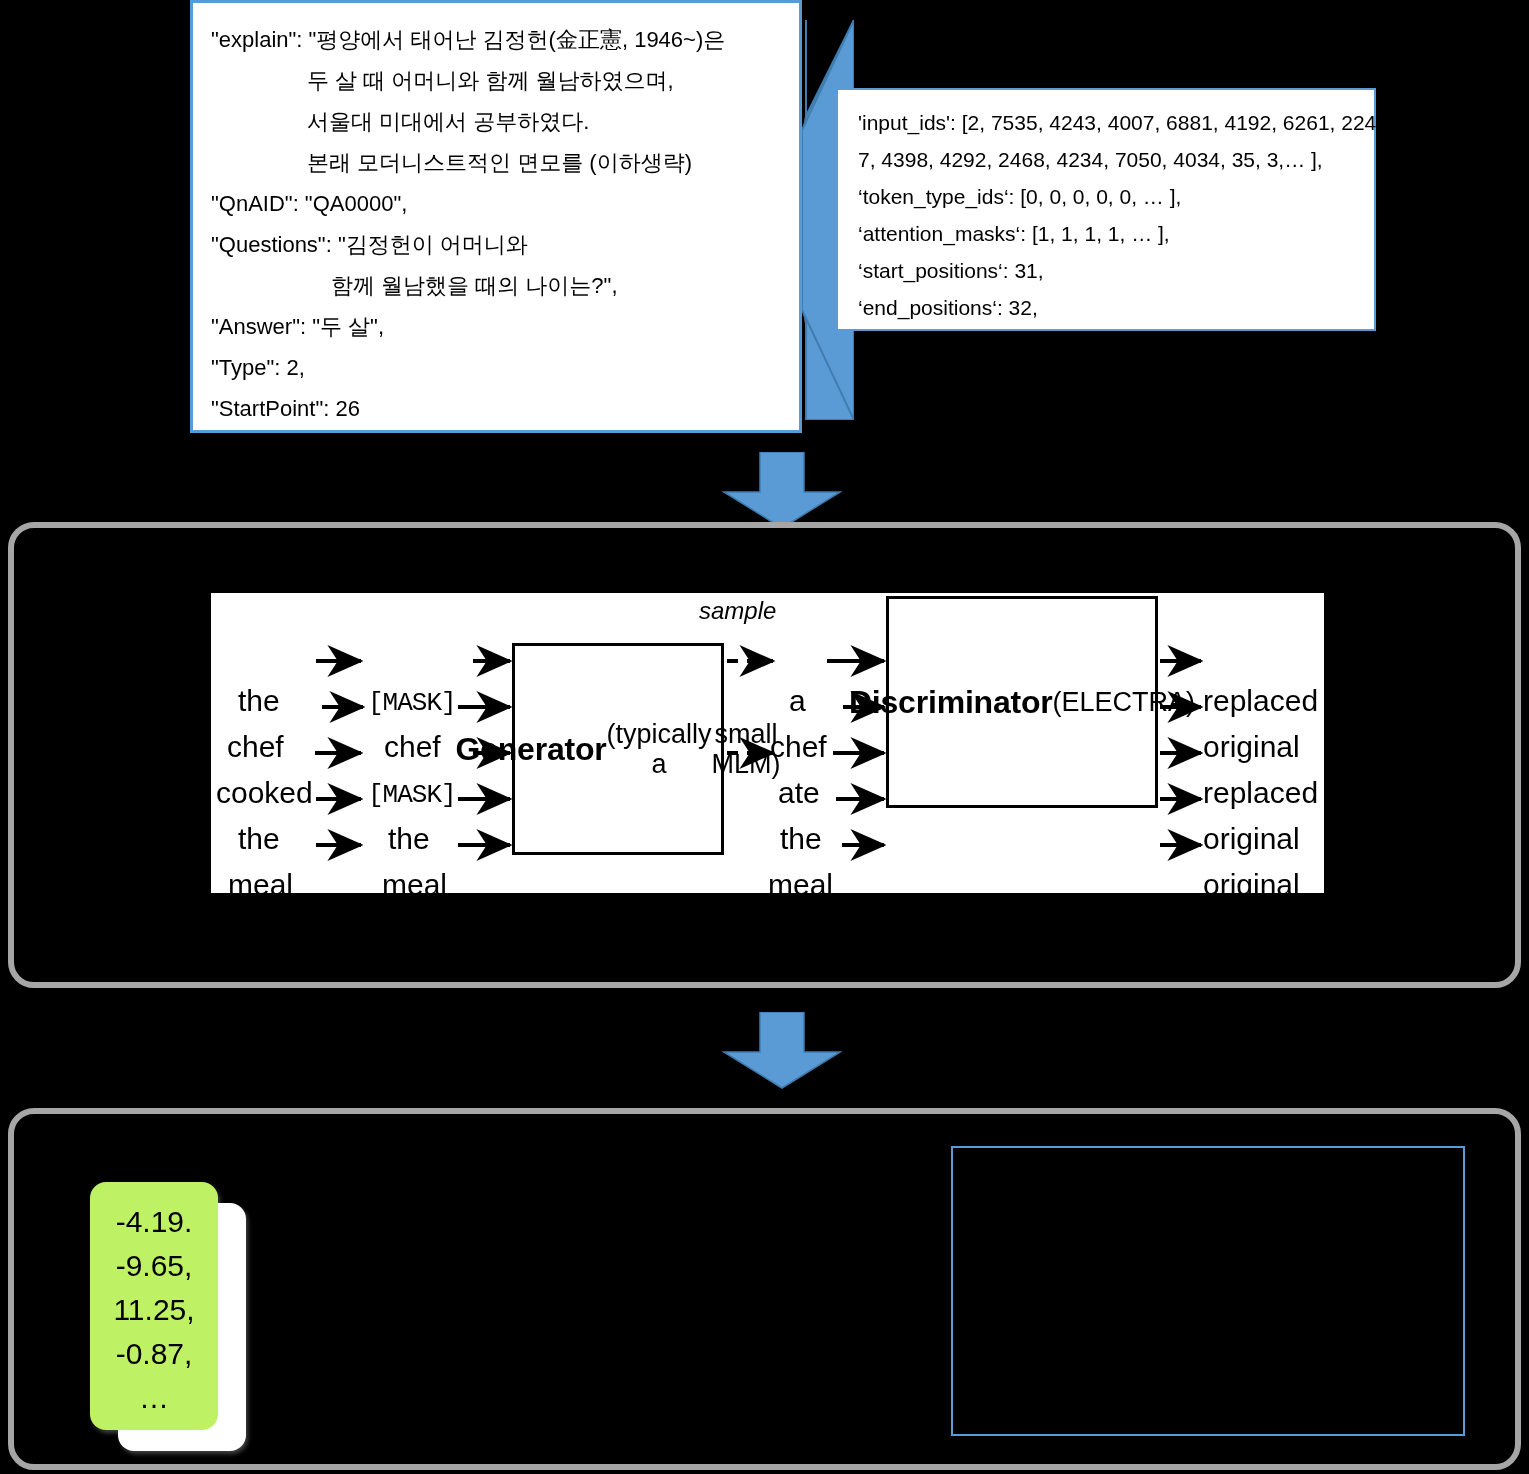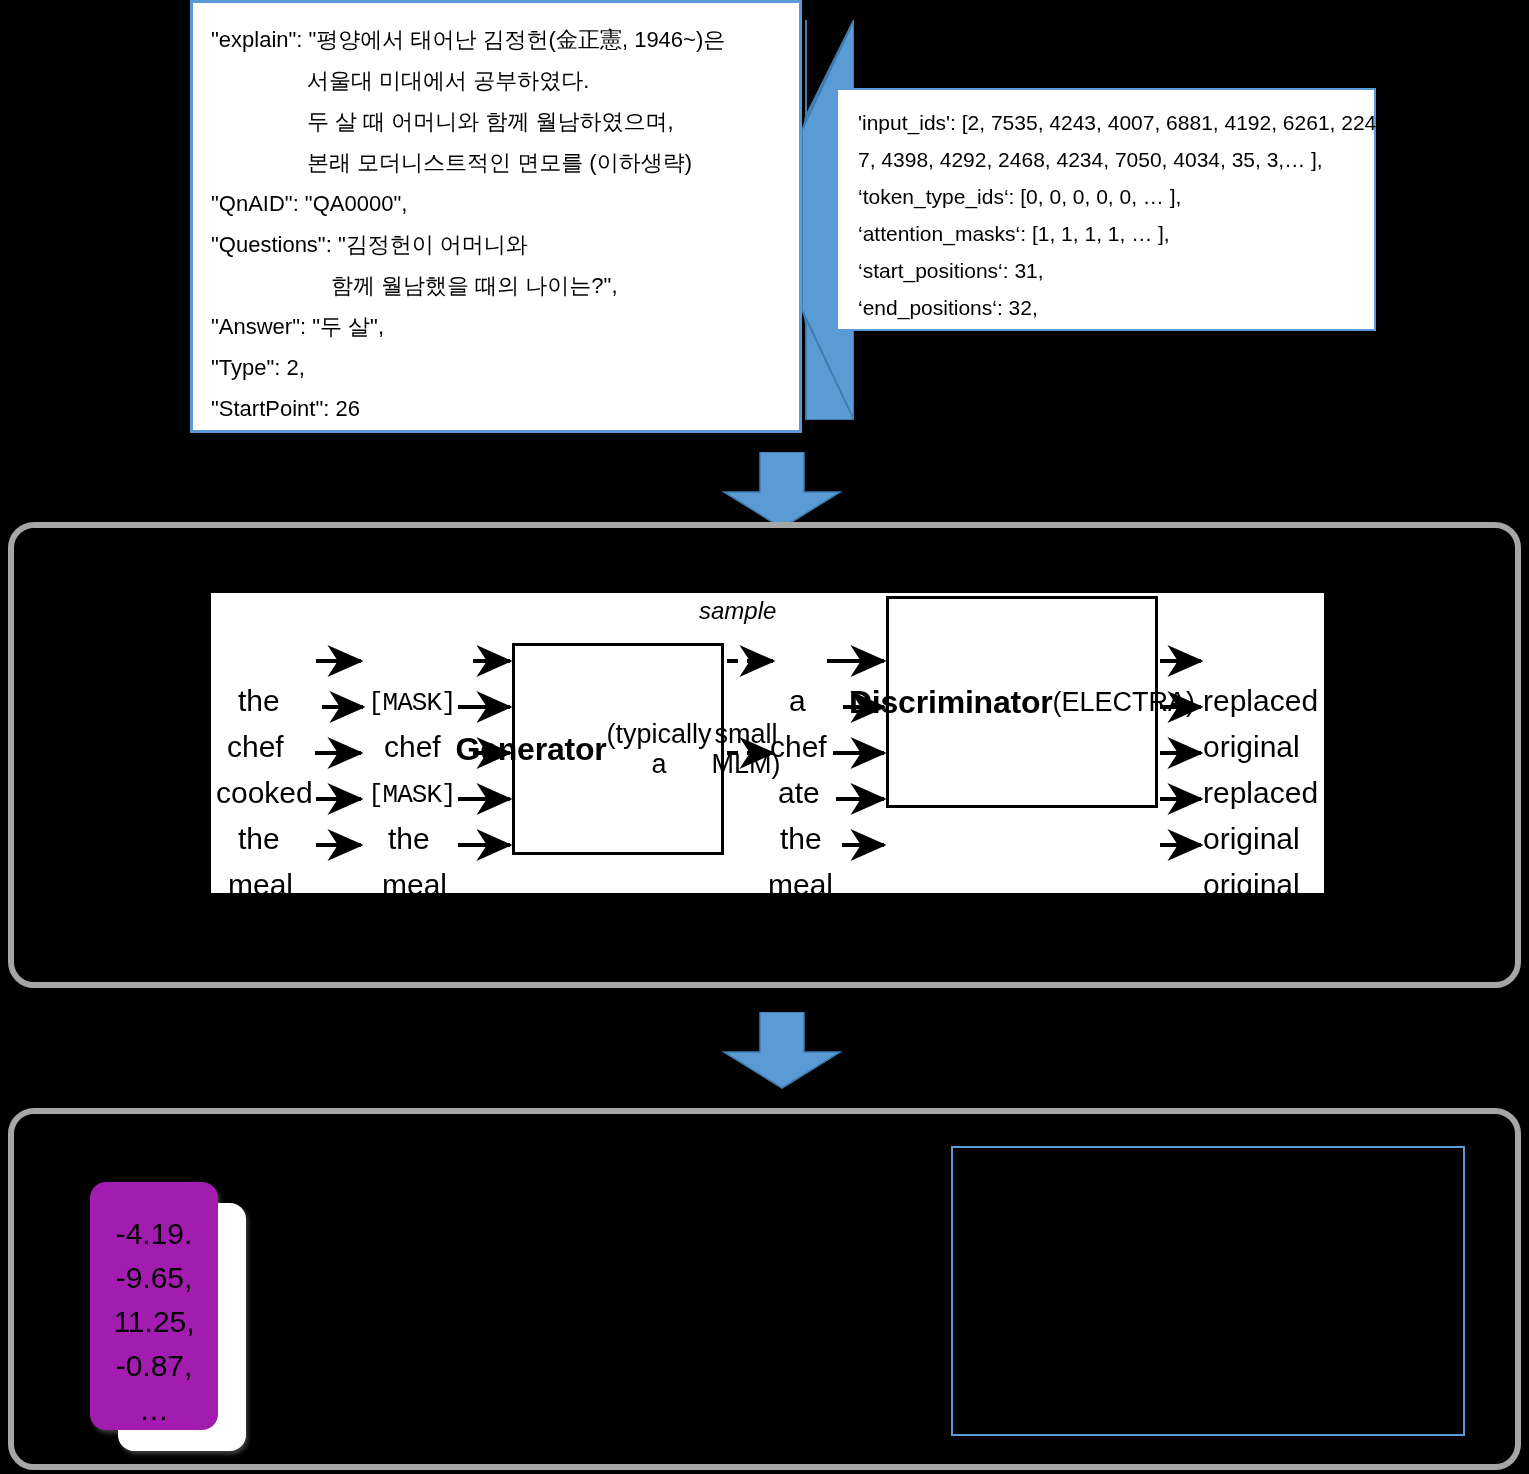--- a/index.html
+++ b/index.html
@@ -129,23 +129,23 @@
 
   
   #card-back {
     left: 118px; top: 1203px; width: 128px; height: 248px;
     background: #ffffff;
     border-radius: 16px;
     box-shadow: 2px 3px 4px rgba(255,255,255,0.25);
   }
   #card-front {
     left: 90px; top: 1182px; width: 128px; height: 248px;
-    background: #a21caf;
+    background: #bef264;
     border-radius: 16px;
-    padding-top: 30px;
+    padding-top: 18px;
     box-shadow: 2px 3px 4px rgba(255,255,255,0.25);
   }
   .card-line {
     font-size: 30px;
     line-height: 44px;
     text-align: center;
     color: #000;
   }
 
   
@@ -158,22 +158,22 @@
 </head>
 <body>
 
 <svg class="abs" id="callout-connector" viewBox="0 0 66 400" preserveAspectRatio="none">
   <polygon points="66,0 18,96 18,0 18,96 0,200 18,304 18,400 66,400" fill="#5B9BD5" stroke="#3f7cb0" stroke-width="2"></polygon>
   <polygon points="66,0 14,110 14,290 66,400" fill="#5B9BD5" stroke="#417cae" stroke-width="2"></polygon>
 </svg>
 
 <div class="abs" id="json-box-left">
   <div class="json-line">"explain": "평양에서 태어난 김정헌(金正憲, 1946~)은</div>
+  <div class="json-line indent-1">두 살 때 어머니와 함께 월남하였으며,</div>
   <div class="json-line indent-1">서울대 미대에서 공부하였다.</div>
-  <div class="json-line indent-1">두 살 때 어머니와 함께 월남하였으며,</div>
   <div class="json-line indent-1">본래 모더니스트적인 면모를 (이하생략)</div>
   <div class="json-line">"QnAID": "QA0000",</div>
   <div class="json-line">"Questions": "김정헌이 어머니와</div>
   <div class="json-line indent-2">함께 월남했을 때의 나이는?",</div>
   <div class="json-line">"Answer": "두 살",</div>
   <div class="json-line">"Type": 2,</div>
   <div class="json-line">"StartPoint": 26</div>
 </div>
 
 <div class="abs" id="json-box-right">

